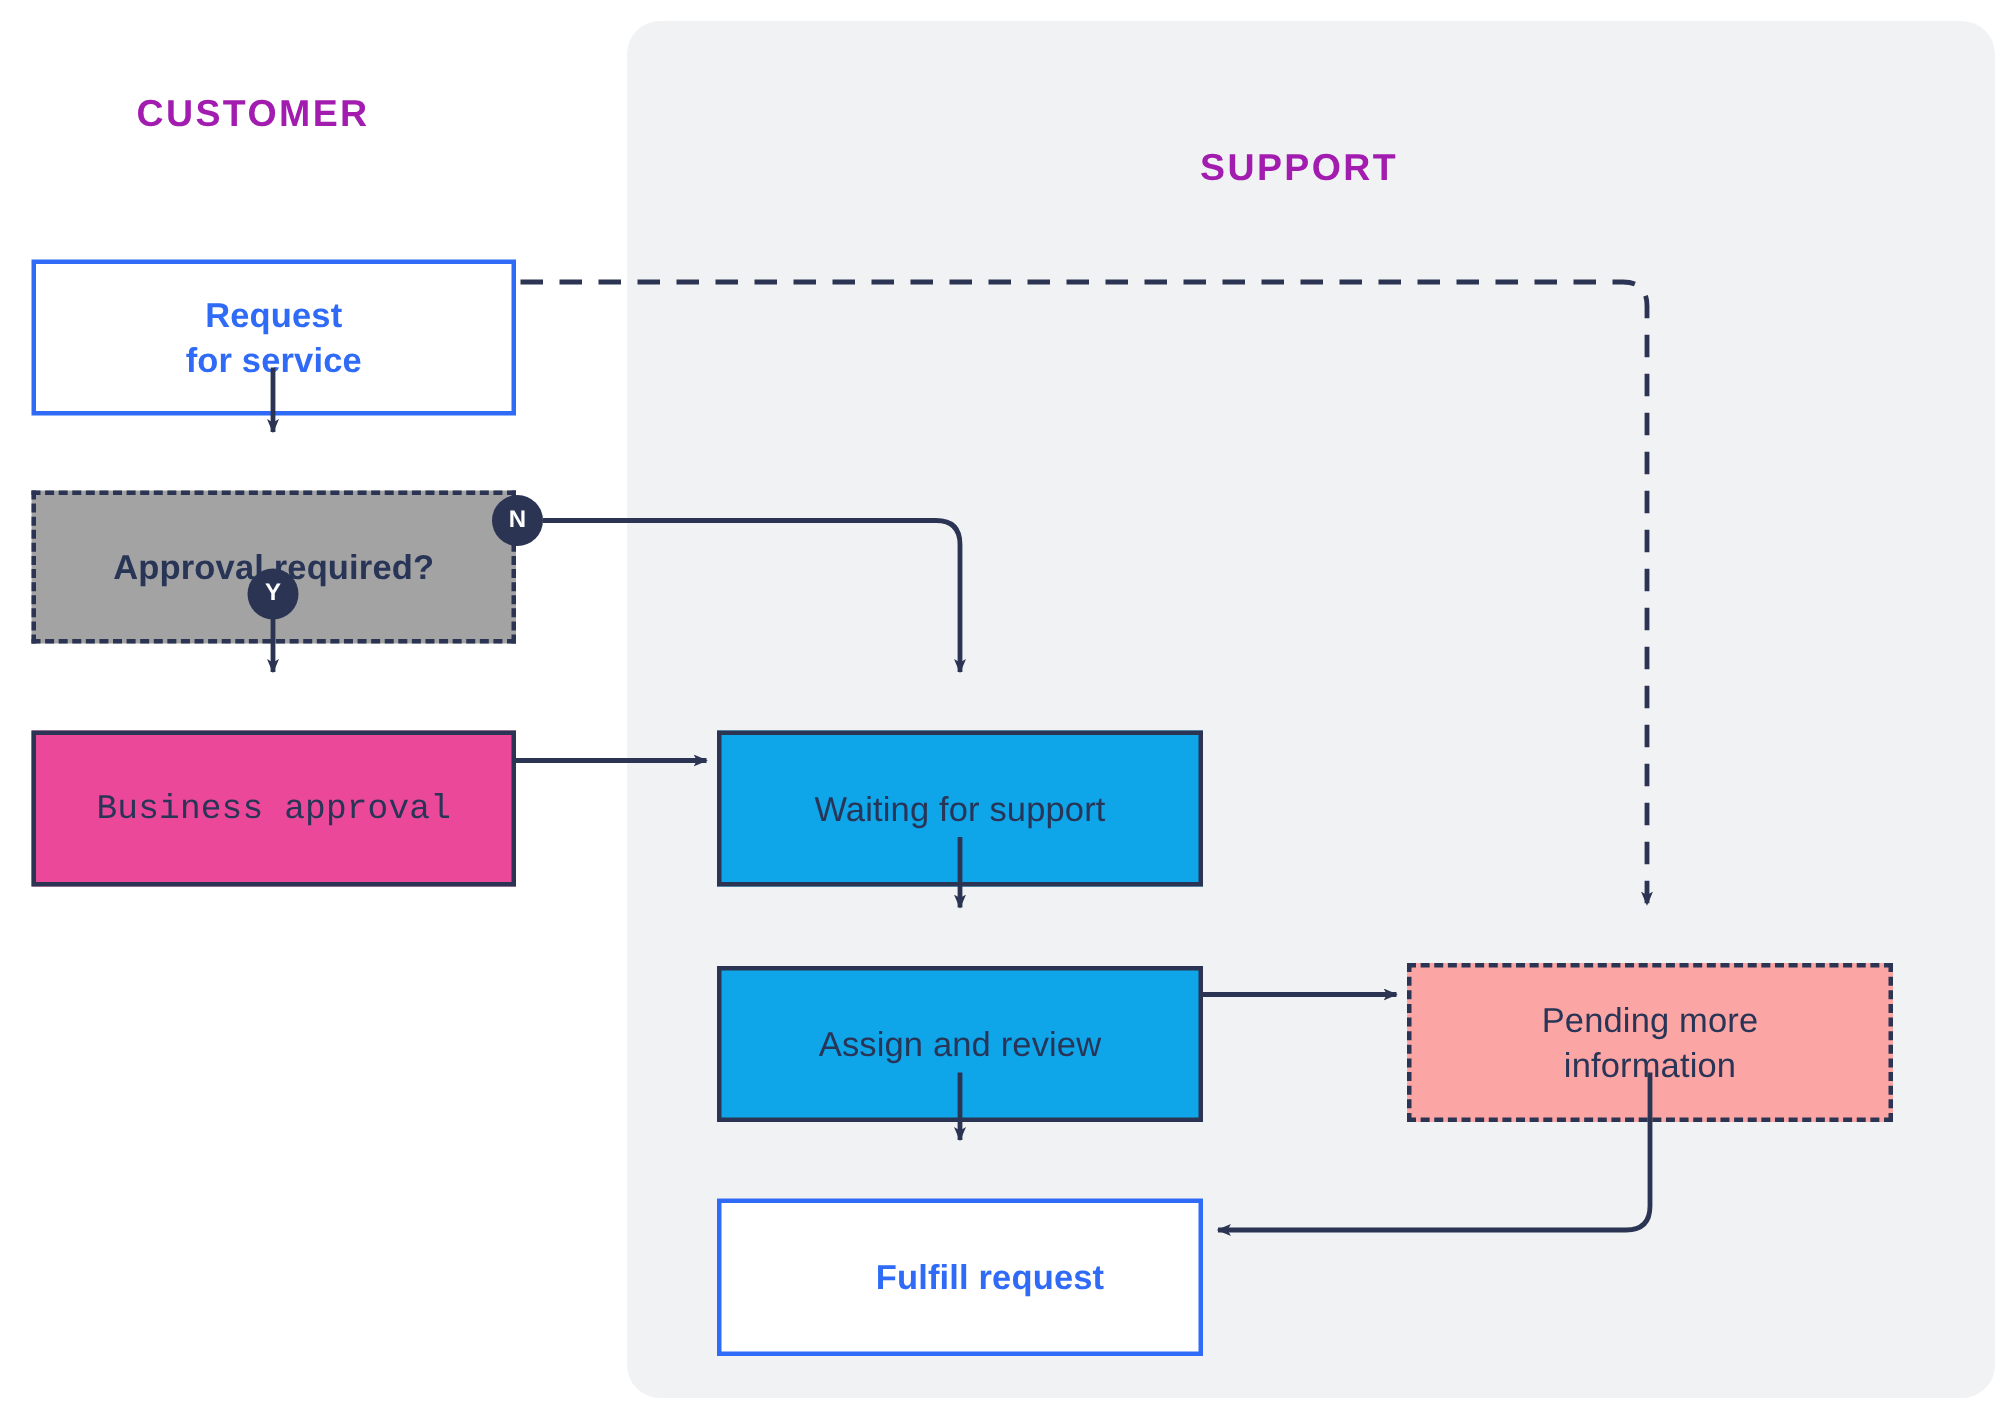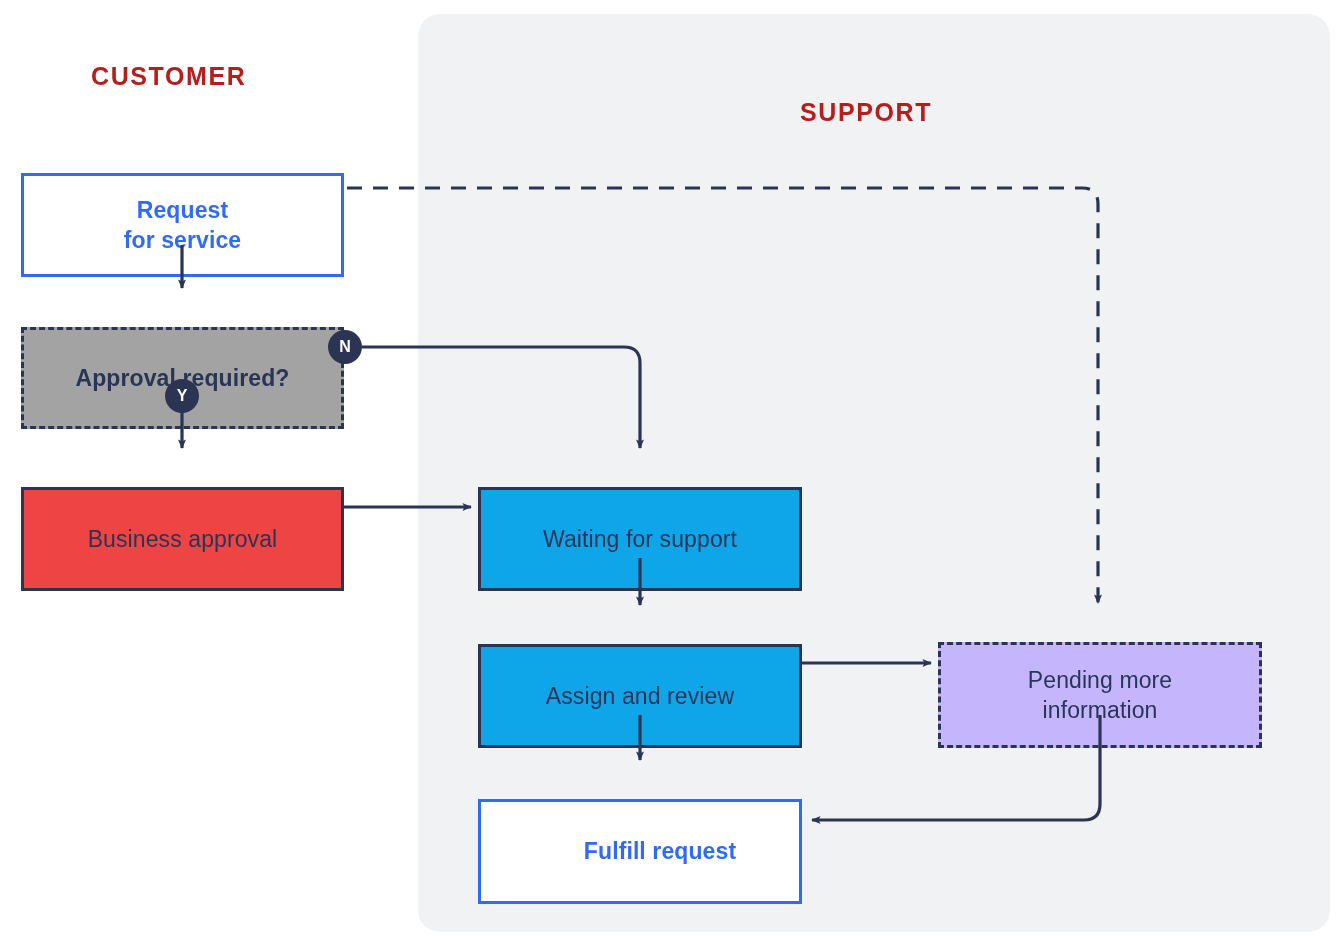--- a/index.html
+++ b/index.html
@@ -31,21 +31,21 @@
     border-radius: 22px;
   }
 
   
   .lane-title {
     position: absolute;
     font-family: "Liberation Sans", sans-serif;
     font-size: 25px;
     font-weight: bold;
     letter-spacing: 1.6px;
-    color: #b91c1c;
+    color: #a21caf;
     white-space: nowrap;
   }
   .lane-title.customer { left: 91px;  top: 62px; }
   .lane-title.support  { left: 800px; top: 62px; margin-top: 36px; }
 
   
   .node {
     position: absolute;
     box-sizing: border-box;
     display: flex;
@@ -58,25 +58,26 @@
     line-height: 1.32;
     letter-spacing: 0.1px;
     color: #293556;
     margin-top: 32px;
   }
   .node.solid-dark {
     border: 3px solid #2b3553;
     background: #0ea5e9;
   }
   .node.solid-dark.shaded {
-    background: #ef4444;
+    background: #ec4899;
+    font-family: Liberation Mono, monospace;
   }
   .node.dashed-dark {
     border: 3px dashed #2b3553;
-    background: #c4b5fd;
+    background: #fca5a5;
   }
   .node.dashed-dark.shaded {
     background: #a3a3a3;
     font-weight: bold;
   }
   .node.accent {
     border: 3px solid #2f6bf6;
     background: #ffffff;
     color: #2f6bf6;
     font-weight: bold;

